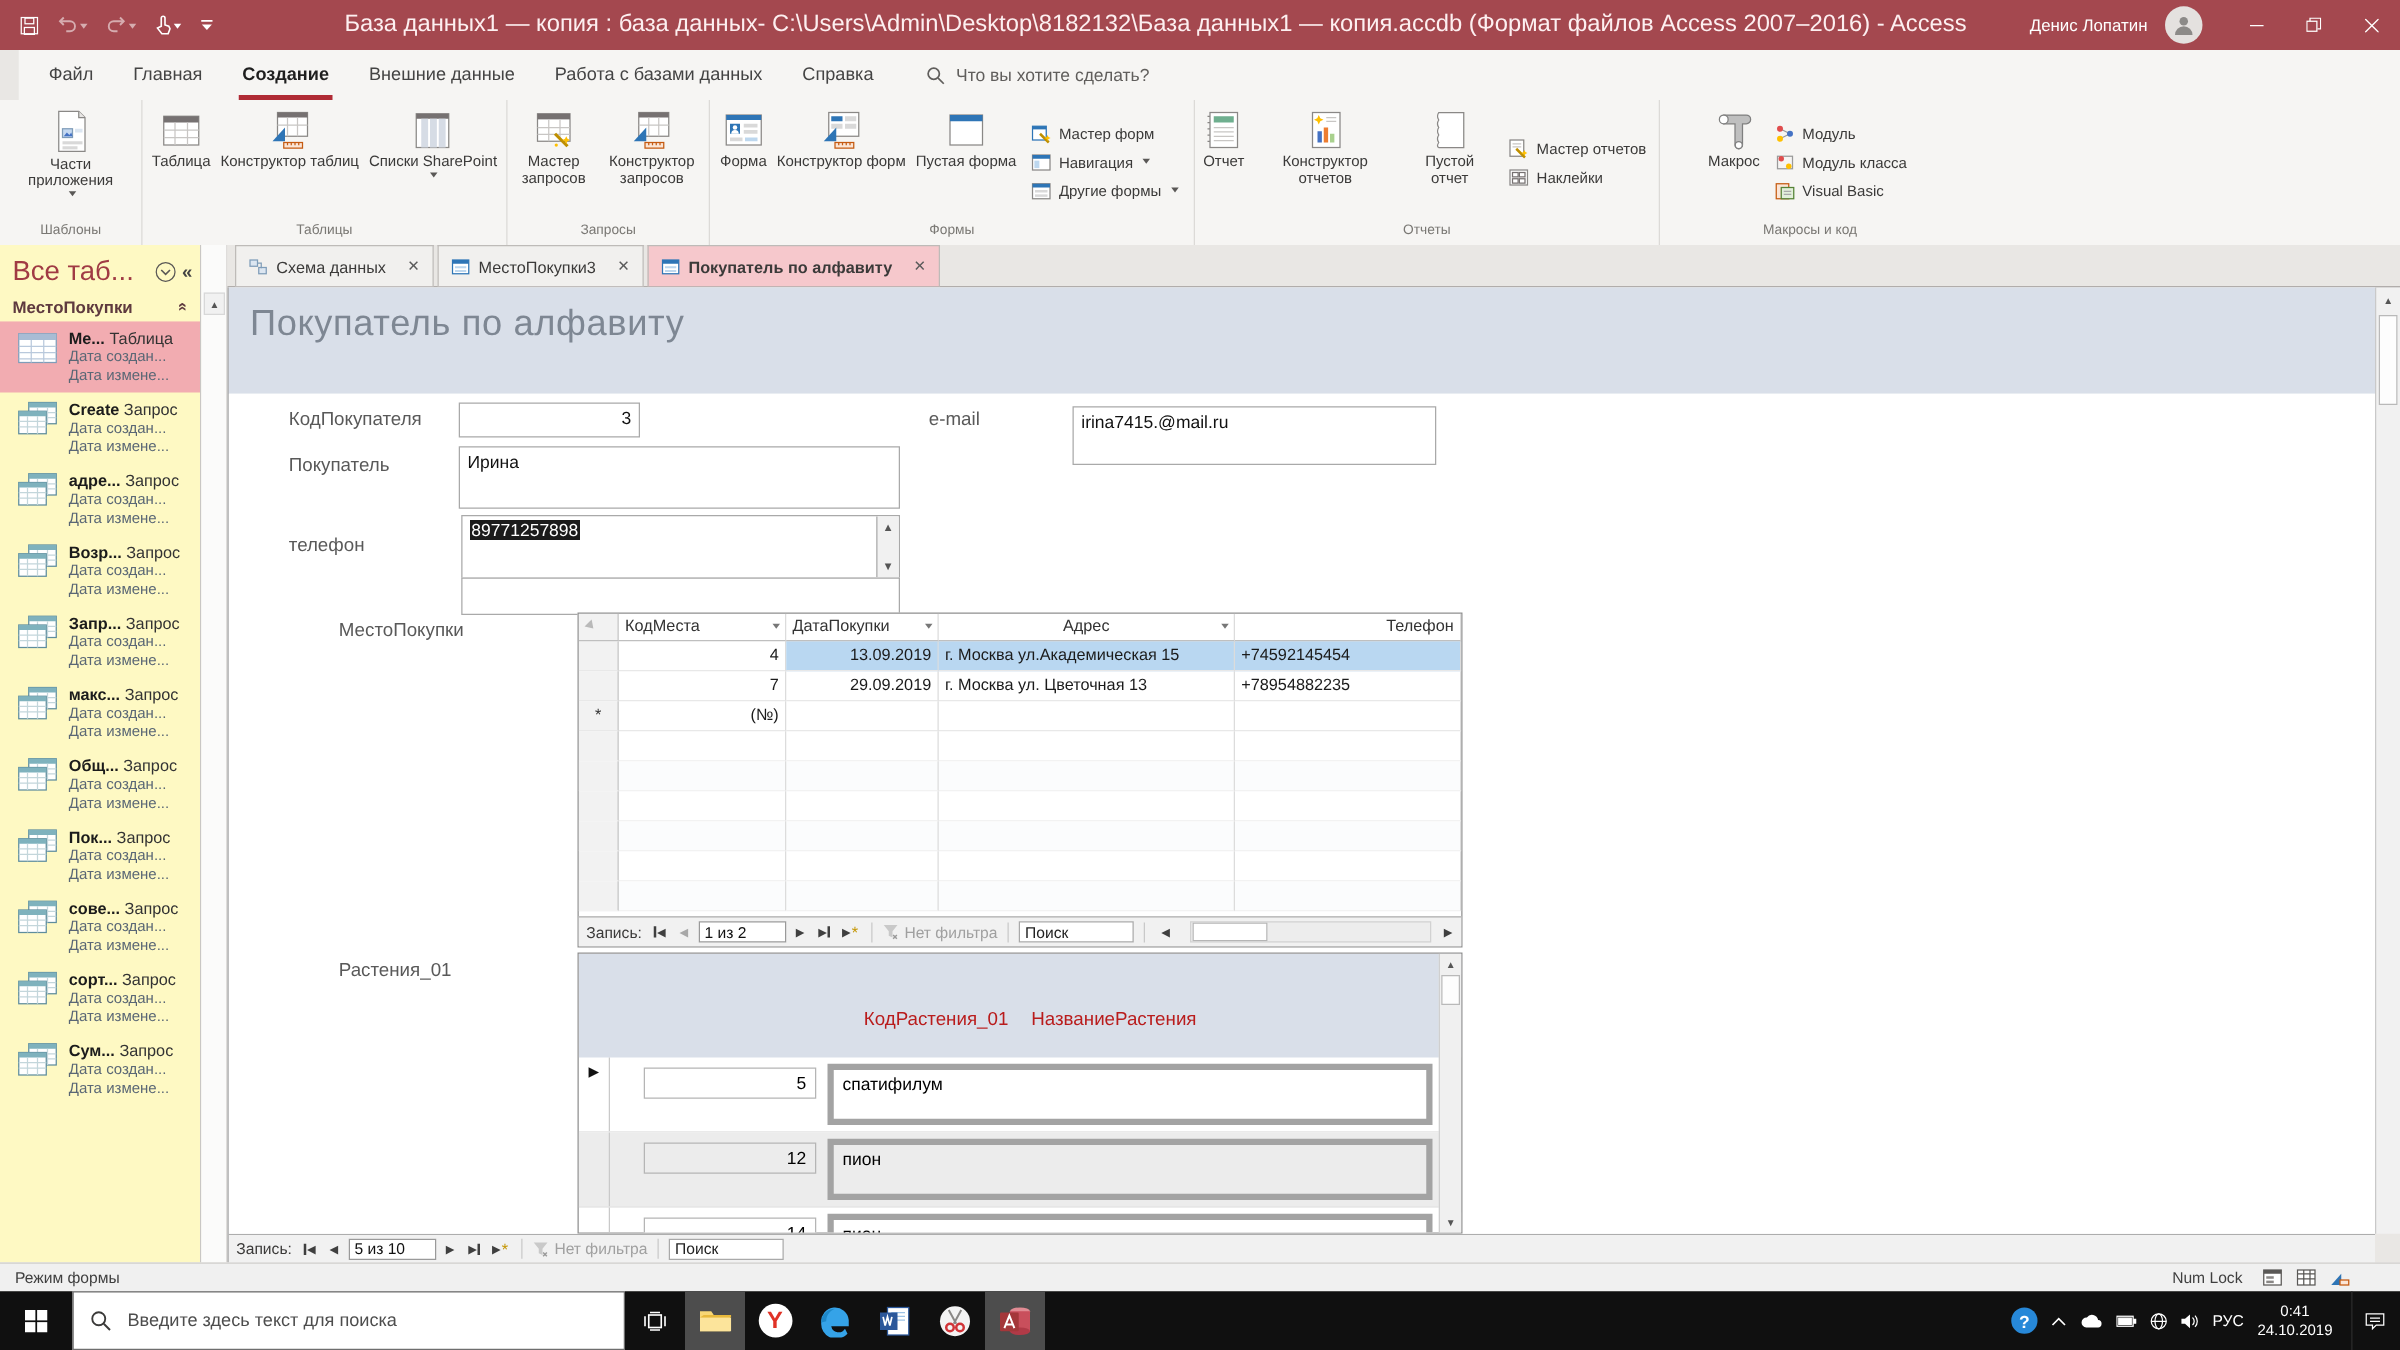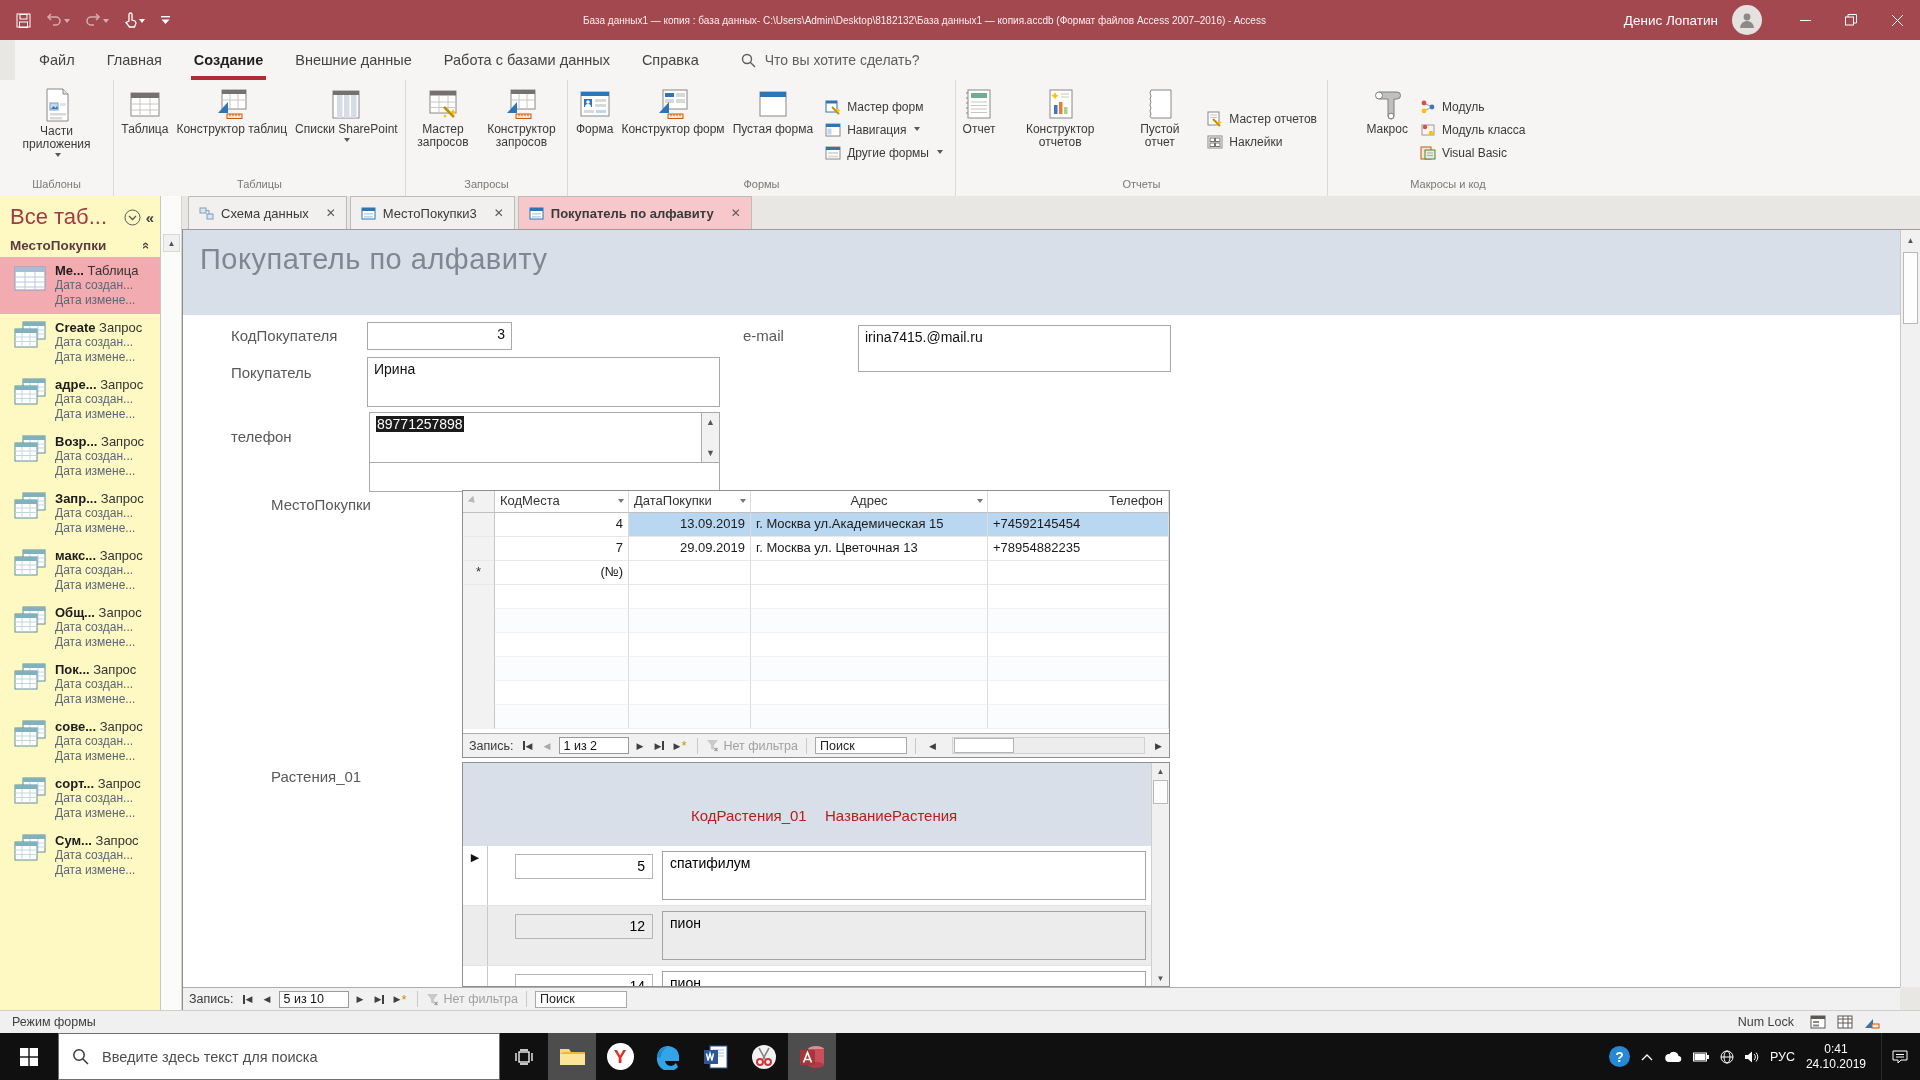--- a/index.html
+++ b/index.html
@@ -6,21 +6,21 @@
   body{width:1920px;height:1080px;overflow:hidden;font-family:"Liberation Sans",sans-serif;background:#fff}
   .screen{position:relative;width:1920px;height:1080px;background:#E9E7E4}
   svg{display:block}
 
   
   .titlebar{position:absolute;top:0;left:0;right:0;height:40px;background:#A4484F;display:flex;align-items:center;color:#fff}
   .qat{display:flex;align-items:center;gap:15px;padding-left:16px;width:225px;box-sizing:border-box}
   .qbtn{display:flex;align-items:center;gap:2px}
   .qbtn.dim{opacity:.55}
   .wcaret{width:0;height:0;border:3px solid transparent;border-top:4px solid #fff;margin-top:4px}
-  .tb-title{flex:1;text-align:center;font-size:10px;white-space:nowrap;overflow:hidden;color:#FDEFF0}
+  .tb-title{flex:1;text-align:center;font-size:19px;white-space:nowrap;overflow:hidden;color:#FDEFF0}
   .tb-right{display:flex;align-items:center;height:100%}
   .tb-user{font-size:13.5px;margin-right:14px}
   .avatar{width:30px;height:30px;border-radius:50%;background:#E4E1DF;display:flex;align-items:center;justify-content:center;margin-right:20px}
   .wbtn{width:46px;height:40px;display:flex;align-items:center;justify-content:center}
 
   
   .rtabs{position:absolute;top:40px;left:15px;right:0;height:40px;background:#F6F5F3;display:flex;align-items:center;padding-left:8px}
   .rtab{padding:0 16px;font-size:14.5px;color:#444;height:100%;display:flex;align-items:center;position:relative;white-space:nowrap}
   .rtab.active{font-weight:bold;color:#1F1F1F}
   .rtab.active::after{content:"";position:absolute;left:13px;right:13px;bottom:0;height:4px;background:#B02B35}
@@ -113,21 +113,21 @@
 
   
   .sf2{position:absolute;left:279px;top:447px;width:708px;height:225px;border:1px solid #8F8F8F;background:#fff;overflow:hidden;box-sizing:border-box}
   .sf2-band{height:83px;background:#D9DFE9;position:relative}
   .sf2-col{position:absolute;bottom:22px;font-size:15px;color:#b91c1c;white-space:nowrap}
   .sf2rows{position:absolute;top:83px;left:0;right:17px;bottom:0}
   .sf2row{position:relative;height:59px;border-bottom:1px solid #E3E3E3}
   .sf2row.alt{background:#ECECEC}
   .sf2sel{position:absolute;left:0;top:0;bottom:0;width:25px;border-right:1px solid #C9C9C9;font-size:11px;color:#111;padding-top:5px;text-align:center;box-sizing:border-box}
   .idbox{position:absolute;left:52px;top:8px;width:138px;height:25px;border:1px solid #B5B5B5;font-size:14px;text-align:right;padding:3px 7px;box-sizing:border-box;background:#fff}
-  .namebox{position:absolute;left:199px;top:5px;width:484px;height:49px;border:1px solid #a3a3a3;font-size:14px;padding:3px 7px;box-sizing:border-box;background:#fff}
+  .namebox{position:absolute;left:199px;top:5px;width:484px;height:49px;border:5px solid #a3a3a3;font-size:14px;padding:3px 7px;box-sizing:border-box;background:#fff}
   .sf2row.alt .idbox,.sf2row.alt .namebox{background:#ECECEC}
   .vs{position:absolute;right:0;top:0;bottom:0;width:17px;background:#F0F0F0;border-left:1px solid #CFCFCF}
   .vs .a{position:absolute;left:0;right:0;height:16px;display:flex;align-items:center;justify-content:center;font-size:8px;color:#555;background:#F0F0F0}
   .vs .a.up{top:0}.vs .a.dn{bottom:0}
   .vs .th{position:absolute;left:1px;right:1px;top:17px;height:22px;background:#FDFDFD;border:1px solid #B9B9B9}
 
   .main-nav{height:23px}
 
   
   .rscroll{position:absolute;top:34px;right:0;width:20px;bottom:23px;background:#F1F1F1;border-left:1px solid #C9C9C9;box-sizing:border-box}
@@ -795,21 +795,21 @@
       <div class="formwin">
         <div class="form-band">
           <h1>Покупатель по алфавиту</h1>
         </div>
 
         <div class="form-body">
           <span class="flabel" style="left:48px;top:12px">КодПокупателя</span>
           <div class="fbox num" style="left:184px;top:7px;width:145px;height:28px">3</div>
 
           <span class="flabel" style="left:560px;top:12px">e-mail</span>
-          <div class="fbox" style="left:675px;top:10px;width:313px;height:47px">irina7415.@mail.ru</div>
+          <div class="fbox" style="left:675px;top:10px;width:291px;height:47px">irina7415.@mail.ru</div>
 
           <span class="flabel" style="left:48px;top:49px">Покупатель</span>
           <div class="fbox" style="left:184px;top:42px;width:353px;height:50px">Ирина</div>
 
           <span class="flabel" style="left:48px;top:113px">телефон</span>
           <div class="fbox" style="left:186px;top:97px;width:351px;height:51px;padding-right:20px">
             <span class="selhl">89771257898</span>
             <span class="pscroll">
               <span class="a up">▲</span>
               <span class="a dn">▼</span>

